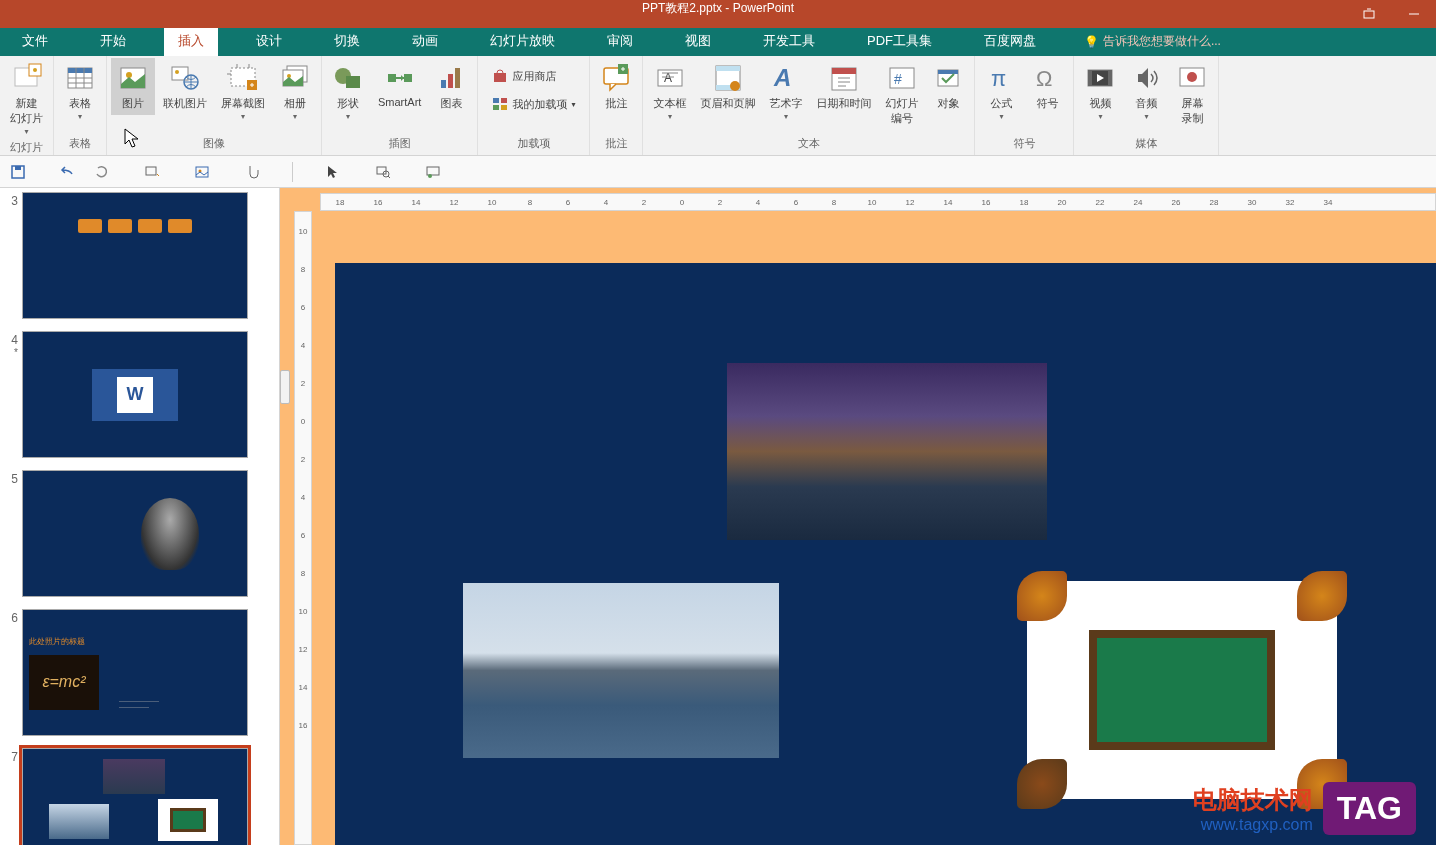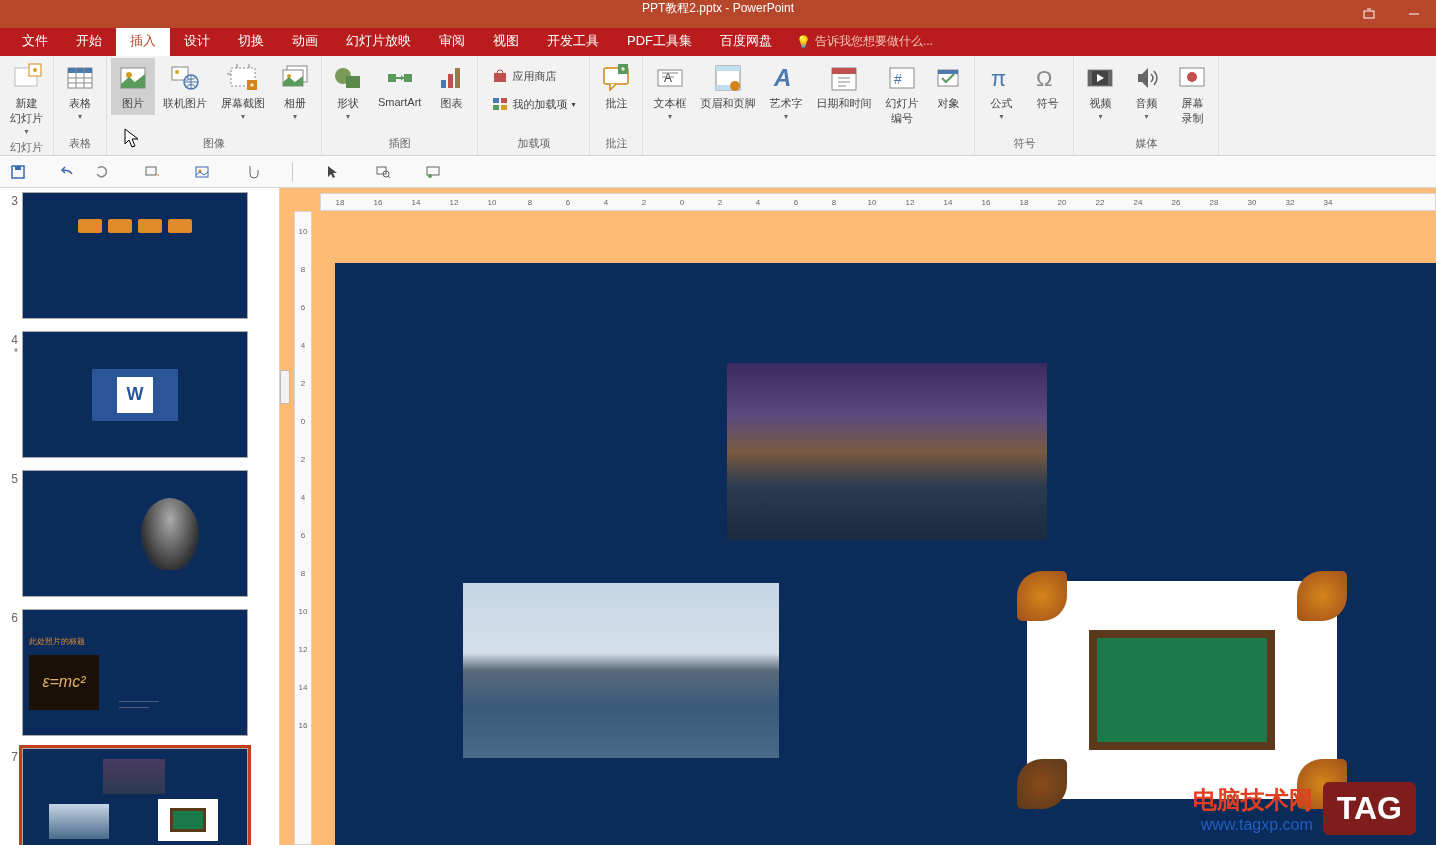--- a/index.html
+++ b/index.html
@@ -6,21 +6,21 @@
 body { background: #e6e6e6; width: 1436px; height: 845px; overflow: hidden; position: relative; }
 
 
 .titlebar { height: 28px; background: #b7472a; display: flex; align-items: flex-start; justify-content: center; position: relative; }
 .titlebar-text { color: #fff; font-size: 12px; }
 .titlebar-controls { position: absolute; right: 0; top: 0; display: flex; }
 .titlebar-btn { width: 45px; height: 28px; display: flex; align-items: center; justify-content: center; color: #fff; font-size: 12px; }
 .titlebar-btn svg { width: 12px; height: 12px; }
 
 
-.menubar { height: 28px; background: #b91c1c; display: flex; align-items: flex-end; padding-left: 8px; }
+.menubar { height: 28px; background: #0f766e; display: flex; align-items: flex-end; padding-left: 8px; gap: 24px; }
 .menu-tab { padding: 6px 14px; color: #fff; font-size: 13px; cursor: pointer; }
 .menu-tab.active { background: #fff; color: #b7472a; }
 .tell-me { color: #f5c5b8; font-size: 12px; margin-left: 10px; display: flex; align-items: center; padding: 6px 0; }
 .tell-me-icon { margin-right: 4px; }
 
 
 .ribbon { height: 100px; background: #f2f2f2; border-bottom: 1px solid #d4d4d4; display: flex; }
 .ribbon-group { border-right: 1px solid #e0e0e0; display: flex; flex-direction: column; padding: 2px 4px; }
 .ribbon-items { flex: 1; display: flex; align-items: flex-start; gap: 2px; }
 .ribbon-label { font-size: 11px; color: #666; text-align: center; padding-bottom: 2px; }
@@ -63,21 +63,21 @@
 .img-mountain { top: 320px; left: 128px; width: 316px; height: 175px; background: linear-gradient(180deg, #c5d5e5 0%, #d5e0ea 40%, #5a6a7a 50%, #3a5a7a 70%, #4a6a8a 100%); }
 .img-frame { top: 318px; left: 692px; width: 310px; height: 218px; background: #fff; display: flex; align-items: center; justify-content: center; }
 .frame-inner { width: 60%; height: 55%; background: #1a7a4a; border: 8px solid #5a3a1a; }
 .leaf { position: absolute; width: 50px; height: 50px; background: radial-gradient(circle, #d4851a 0%, #a0501a 100%); border-radius: 50% 10% 50% 10%; }
 
 
 .watermark { position: absolute; bottom: 10px; right: 20px; display: flex; align-items: center; gap: 10px; }
 .watermark-text { text-align: right; }
 .watermark-label1 { color: #e04020; font-size: 24px; font-weight: bold; }
 .watermark-label2 { color: #2060c0; font-size: 16px; }
-.watermark-tag { background: #7f1d1d; color: #fff; font-size: 32px; font-weight: bold; padding: 8px 14px; border-radius: 6px; }
+.watermark-tag { background: #701a75; color: #fff; font-size: 32px; font-weight: bold; padding: 8px 14px; border-radius: 6px; }
 
 
 .thumb-boxes { display: flex; gap: 6px; margin-top: -60px; }
 .thumb-box { width: 24px; height: 14px; background: #e08a2a; border-radius: 2px; }
 .thumb-word { width: 86px; height: 52px; background: #2a5699; display: flex; align-items: center; justify-content: center; }
 .thumb-word-inner { width: 36px; height: 36px; background: #fff; color: #2a5699; font-weight: bold; display: flex; align-items: center; justify-content: center; font-size: 18px; }
 .thumb-einstein { width: 58px; height: 72px; background: radial-gradient(ellipse at 50% 30%, #aaa 0%, #777 30%, #333 70%, transparent 80%); border-radius: 50% 50% 40% 40%; margin-left: 70px; }
 .thumb-emc { display: flex; width: 100%; padding: 6px; gap: 8px; align-items: flex-start; flex-direction: column; }
 .thumb-title { color: #e08a2a; font-size: 8px; }
 .thumb-emc-row { display: flex; gap: 20px; align-items: flex-end; }
@@ -351,20 +351,21 @@
           <div class="ribbon-icon">
             <svg width="32" height="32" viewBox="0 0 32 32">
               <rect x="6" y="8" width="20" height="16" fill="#fff" stroke="#888"></rect>
               <rect x="6" y="8" width="20" height="4" fill="#4a7ab0"></rect>
               <path d="M10 16 L14 20 L22 12" stroke="#5a9a5a" stroke-width="2" fill="none"></path>
             </svg>
           </div>
           <div>对象</div>
         </div>
       </div>
+      <div class="ribbon-label">文本</div>
     </div>
     <div class="ribbon-group">
       <div class="ribbon-items">
         <div class="ribbon-btn">
           <div class="ribbon-icon">
             <svg width="32" height="32" viewBox="0 0 32 32">
               <text x="6" y="24" font-size="22" fill="#4a7ab0">π</text>
             </svg>
           </div>
           <div>公式</div>

